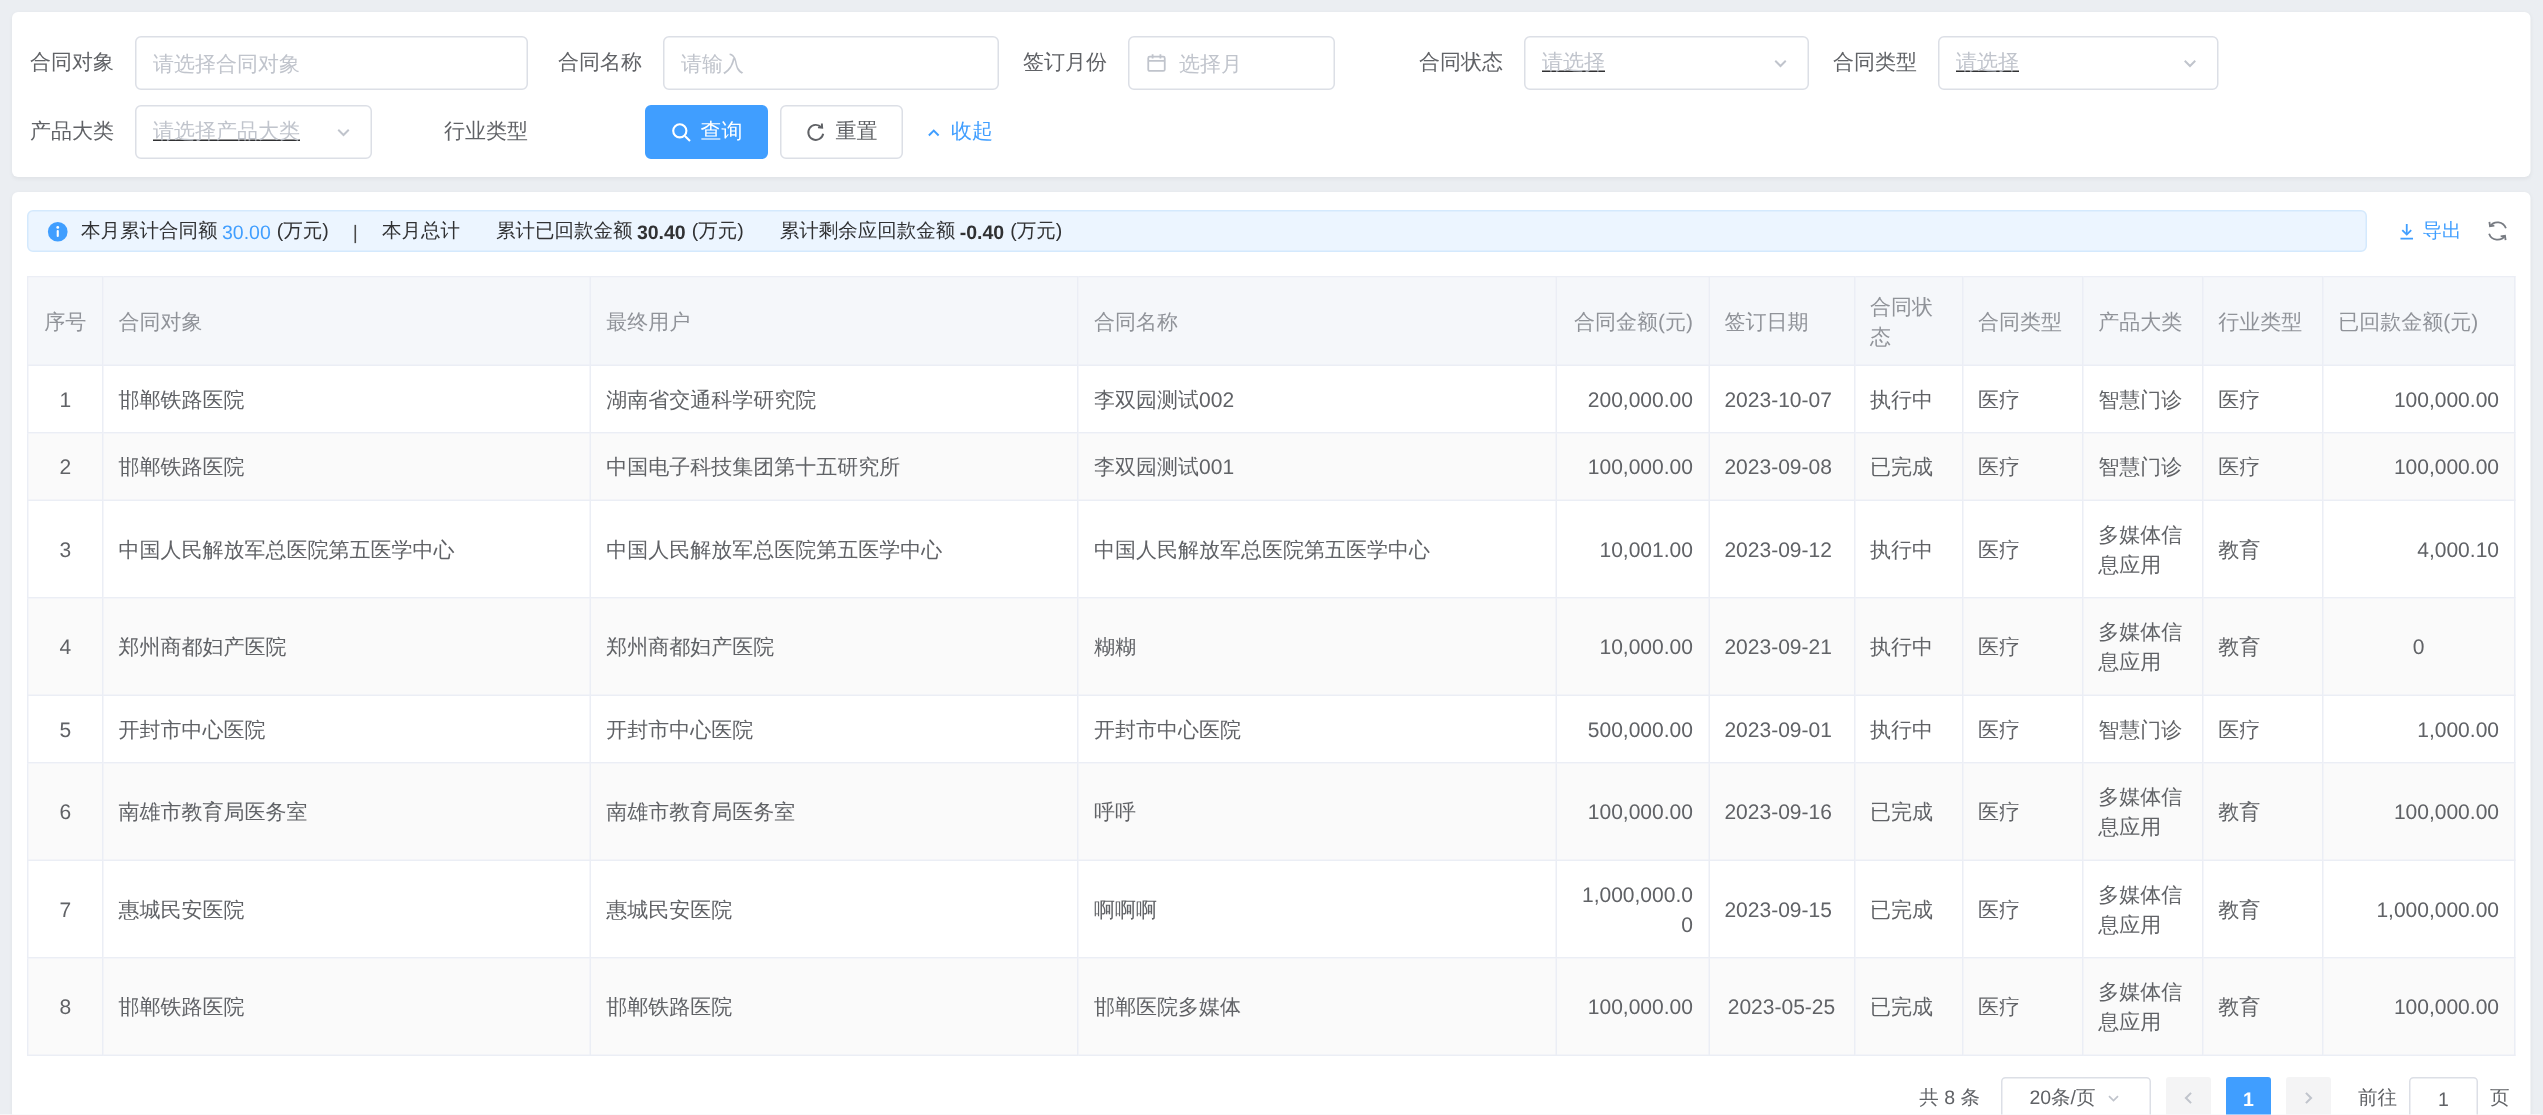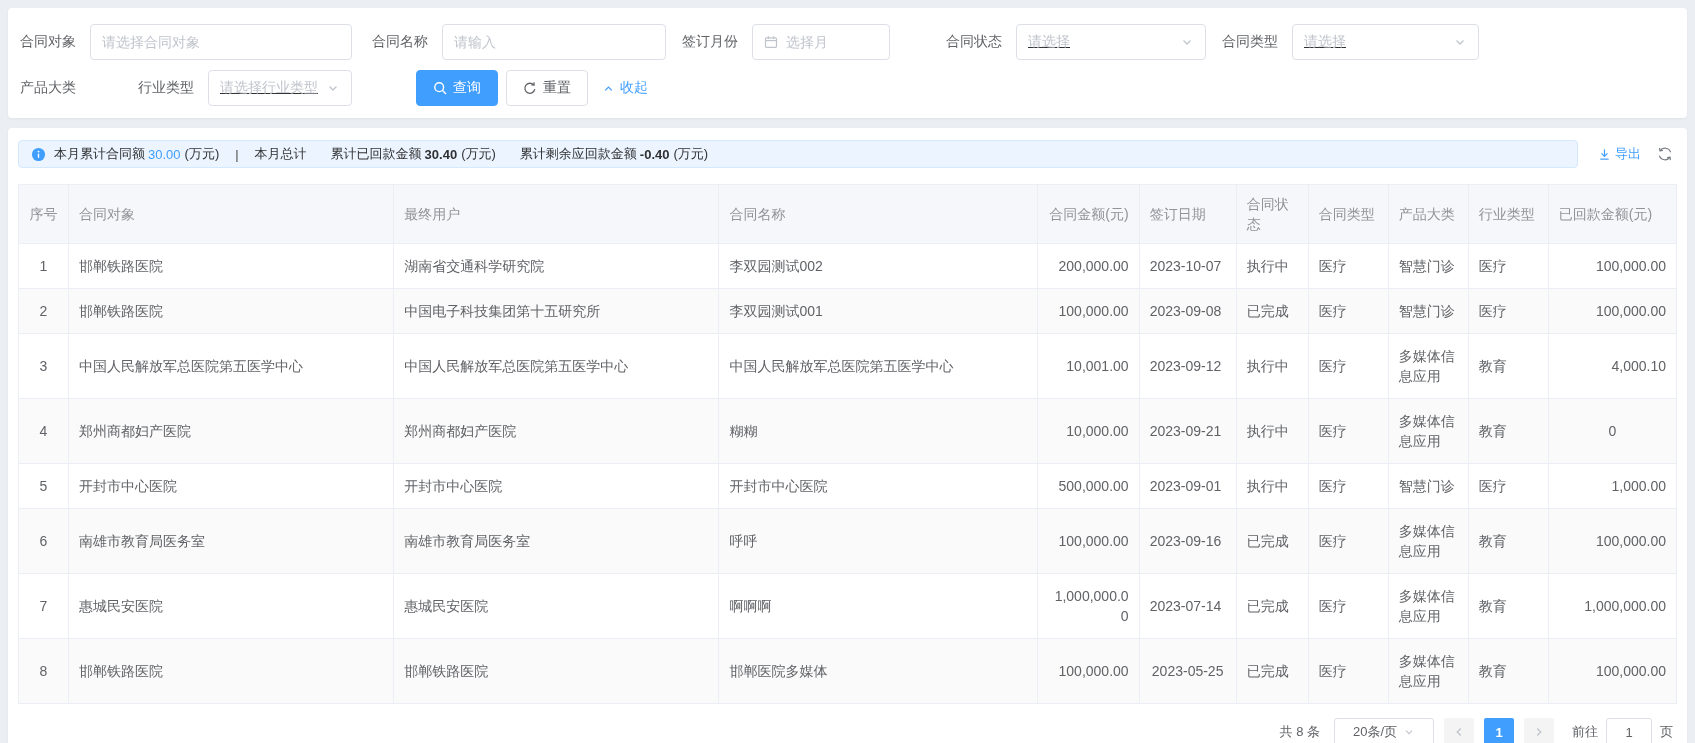--- a/index.html
+++ b/index.html
@@ -143,32 +143,32 @@
                 <polyline points="3.5,5.5 7,9 10.5,5.5"></polyline>
               </svg>
           </span>
         </div>
       </div>
     </div>
 
     <div class="filter-row">
       <div class="filter-item mr48">
         <span class="filter-label">产品大类</span>
-      </div>
-
-      <div class="filter-item">
-        <span class="filter-label">行业类型</span>
-        <div class="control select" style="width:144px;">
-          <span class="placeholder">请选择行业类型</span>
+        <div class="control select" style="width:158px;">
+          <span class="placeholder">请选择产品大类</span>
           <span class="suffix">
             <svg width="14" height="14" viewBox="0 0 14 14" fill="none" stroke="#c0c4cc" stroke-width="1.3">
                 <polyline points="3.5,5.5 7,9 10.5,5.5"></polyline>
               </svg>
           </span>
         </div>
+      </div>
+
+      <div class="filter-item">
+        <span class="filter-label">行业类型</span>
       </div>
 
       <button class="btn btn-primary ml64">
         <svg width="14" height="14" viewBox="0 0 14 14" fill="none" stroke="#fff" stroke-width="1.4">
           <circle cx="6.2" cy="6.2" r="4.4"></circle>
             <line x1="9.6" y1="9.6" x2="13" y2="13"></line>
         </svg>
         <span>查询</span>
       </button>
 
@@ -339,21 +339,21 @@
             <td style="text-align: left;">多媒体信息应用</td>
             <td style="text-align: left;">教育</td>
             <td style="text-align: right;">100,000.00</td>
           </tr>
           <tr>
             <td style="text-align: center;">7</td>
             <td style="text-align: left;">惠城民安医院</td>
             <td style="text-align: left;">惠城民安医院</td>
             <td style="text-align: left;">啊啊啊</td>
             <td style="text-align: right;">1,000,000.00</td>
-            <td style="text-align: left;">2023-07-14</td>
+            <td style="text-align: left;">2023-09-15</td>
             <td style="text-align: left;">已完成</td>
             <td style="text-align: left;">医疗</td>
             <td style="text-align: left;">多媒体信息应用</td>
             <td style="text-align: left;">教育</td>
             <td style="text-align: right;">1,000,000.00</td>
           </tr>
           <tr>
             <td style="text-align: center;">8</td>
             <td style="text-align: left;">邯郸铁路医院</td>
             <td style="text-align: left;">邯郸铁路医院</td>

